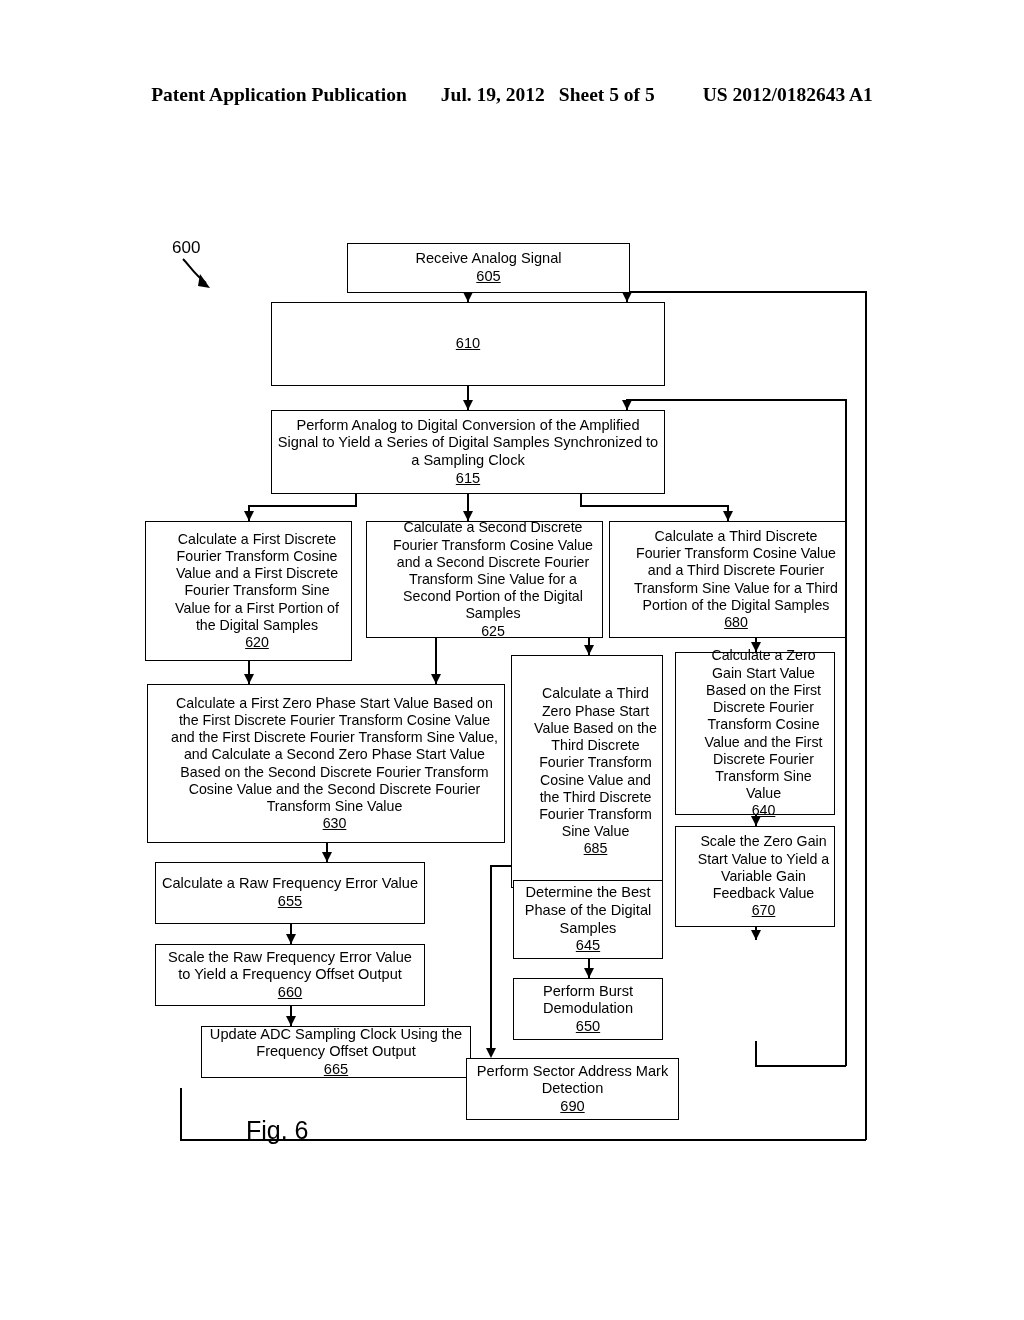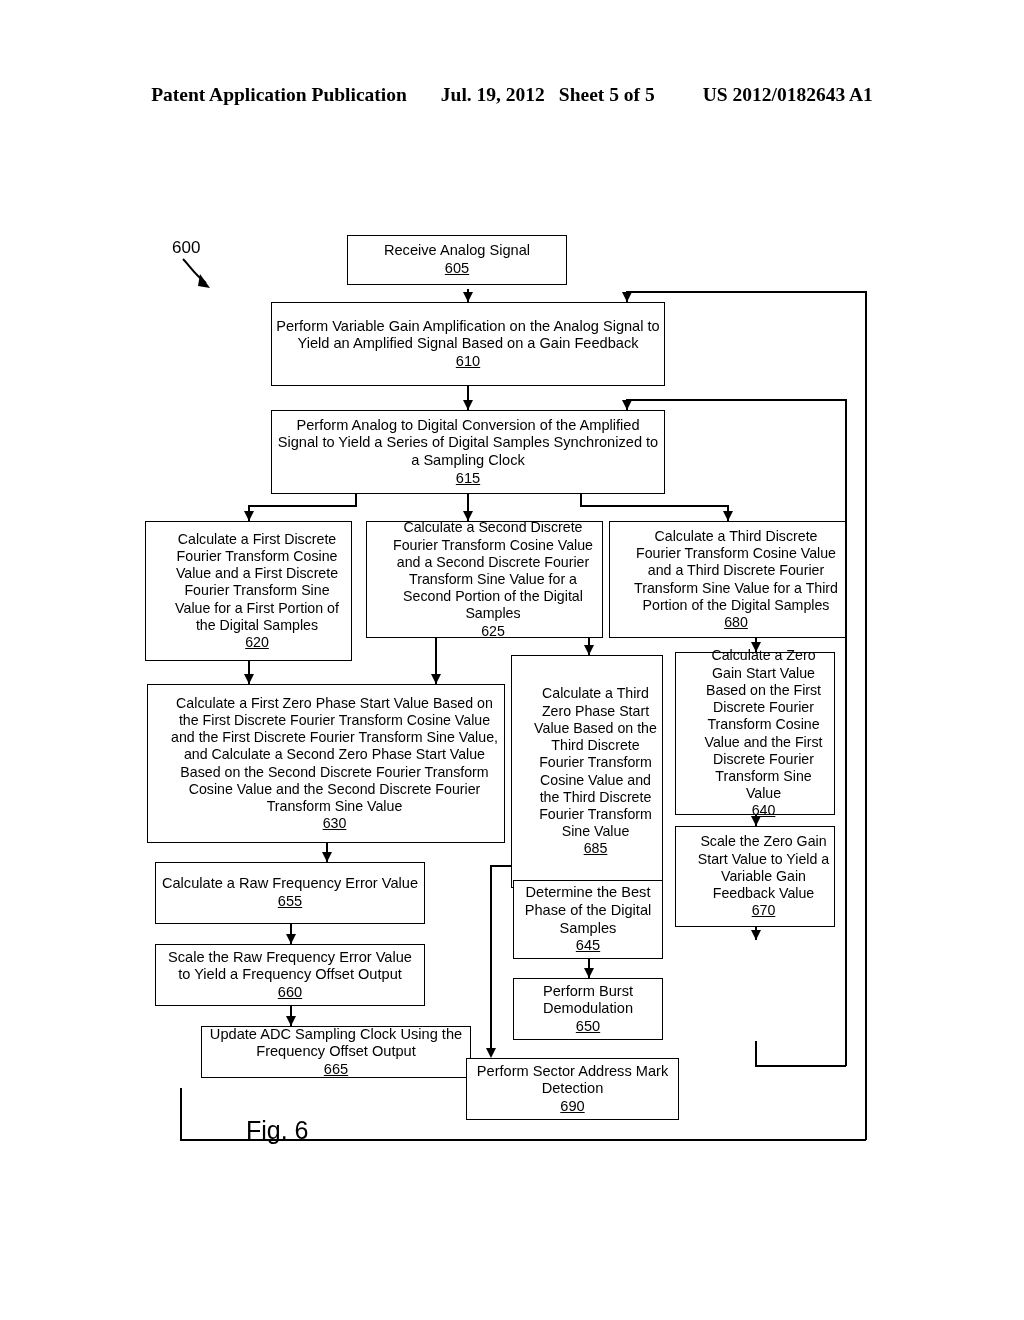--- a/index.html
+++ b/index.html
@@ -102,27 +102,26 @@
   <div class="pub-header">
     <span>Patent Application Publication</span><span class="hdr-gap1"></span><span>Jul. 19, 2012</span><span class="hdr-gap2"></span><span>Sheet 5 of 5</span><span class="hdr-gap3"></span><span>US 2012/0182643 A1</span>
   </div>
 
   <div class="ref-600">600</div>
   <svg style="position:absolute;left:180px;top:256px;width:40px;height:36px;z-index:3">
     <path d="M3,3 C10,10 14,18 26,27" stroke="#000" stroke-width="2" fill="none"></path>
     <path d="M20,18 L30,32 L18,30 Z" fill="#000"></path>
   </svg>
 
-  <div class="node" style="left:347px; top:235px; width:220px; height:50px;">
+  <div class="node" style="left:347px; top:243px; width:283px; height:50px;">
     <span class="txt">Receive Analog Signal</span>
     <span class="num">605</span>
   </div>
 
   <div class="node" style="left:271px; top:302px; width:394px; height:84px;">
-    <span class="txt">Perform Variable Gain Amplification on the Analog Signal to Yield an Amplified Signal Based on a Gain Feedback</span>
     <span class="num">610</span>
   </div>
 
   <div class="node" style="left:271px; top:410px; width:394px; height:84px;">
     <span class="txt">Perform Analog to Digital Conversion of the Amplified Signal to Yield a Series of Digital Samples Synchronized to a Sampling Clock</span>
     <span class="num">615</span>
   </div>
 
   <div class="node small" style="left:145px; top:521px; width:207px; height:140px;">
     <span class="txt">Calculate a First Discrete Fourier Transform Cosine Value and a First Discrete Fourier Transform Sine Value for a First Portion of the Digital Samples</span>

